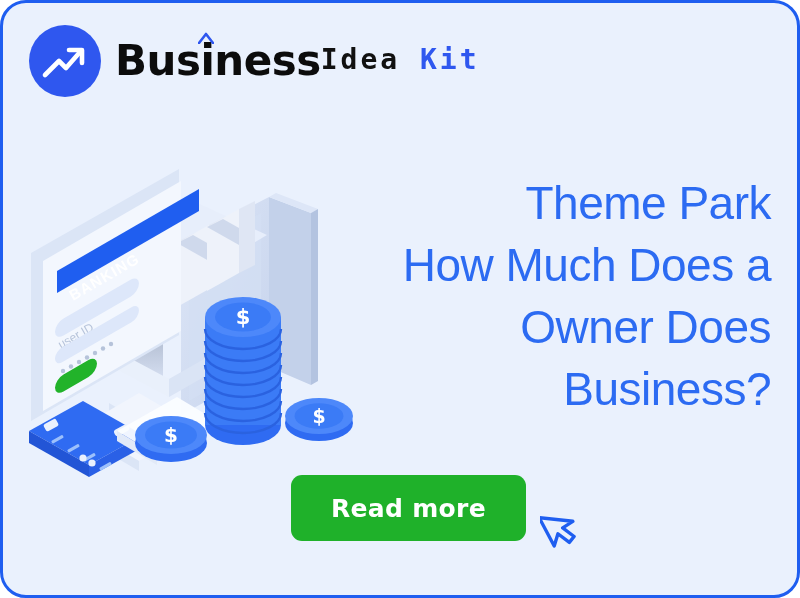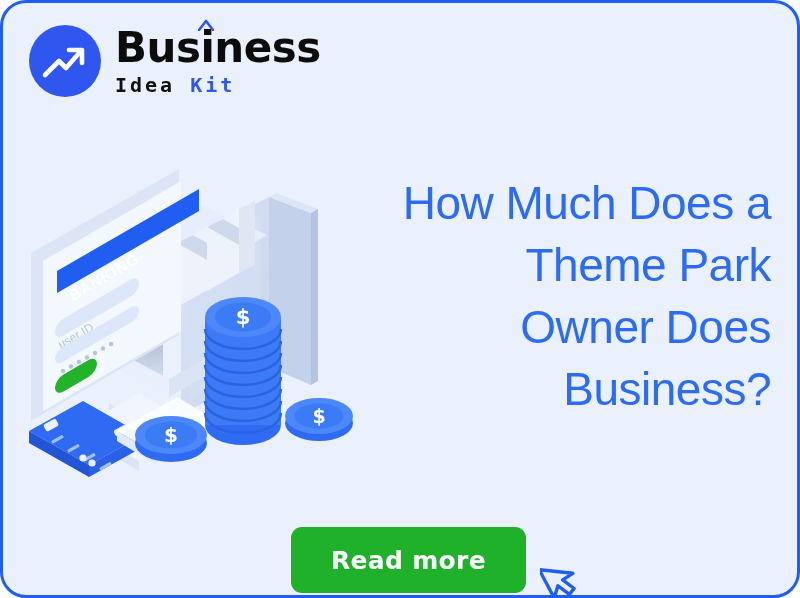--- a/index.html
+++ b/index.html
@@ -38,21 +38,20 @@
     background: #2f57ef;
     display: flex;
     align-items: center;
     justify-content: center;
     flex: none;
   }
   .logo-mark svg { display: block; }
 
   .wordmark {
     display: flex;
-    flex-direction: column;
     justify-content: center;
     line-height: 1;
   }
   .wm-top {
     position: relative;
     font-family: "DejaVu Sans", sans-serif;
     font-weight: 700;
     font-size: 42px;
     letter-spacing: -0.5px;
     color: #0c0c0c;
@@ -62,21 +61,21 @@
     position: absolute;
     left: 83px;
     top: -8px;
     width: 16px;
     height: 12px;
   }
   .wm-bottom {
     margin-top: 6px;
     font-family: "DejaVu Sans Mono", monospace;
     font-weight: 700;
-    font-size: 20px;
+    font-size: 28px;
     letter-spacing: 3px;
     white-space: nowrap;
   }
   .wm-idea { color: #111111; }
   .wm-kit  { color: #2f57ef; }
 
   
   .headline {
     position: absolute;
     right: 26px;
@@ -89,21 +88,21 @@
     font-size: 46px;
     line-height: 62px;
     letter-spacing: -0.5px;
   }
   .headline .hl-line { display: block; }
 
   
   .cta-row {
     position: absolute;
     left: 288px;
-    top: 524px;
+    top: 472px;
     display: flex;
     align-items: flex-end;
     gap: 14px;
   }
   .cta-button {
     background: #1fb12a;
     color: #ffffff;
     border: none;
     border-radius: 11px;
     padding: 0 40px;
@@ -287,22 +286,22 @@
       <g>
         <ellipse cx="298" cy="288" rx="34" ry="18" fill="#2f6bf2"></ellipse>
         <ellipse cx="298" cy="281" rx="34" ry="18" fill="#4d88fa"></ellipse>
         <ellipse cx="298" cy="281" rx="24.5" ry="12.8" fill="#3b7bf6"></ellipse>
         <text x="298" y="288" fill="#ffffff" text-anchor="middle" font-family="DejaVu Sans, sans-serif" font-size="19" font-weight="700">$</text>
       </g>
     </svg>
   </div>
 
   <h1 class="headline">
+    <span class="hl-line">Theme Park</span>
     <span class="hl-line">How Much Does a</span>
-    <span class="hl-line">Theme Park</span>
     <span class="hl-line">Owner Does</span>
     <span class="hl-line">Business?</span>
   </h1>
 
   <div class="cta-row">
     <button class="cta-button">Read more</button>
     <span class="cursor-arrow">
       <svg width="44" height="48" viewBox="0 0 44 48" aria-hidden="true">
         <path d="M6 6 L6 38 L15 29 L21 42 L28 39 L22 26 L34 25 Z" fill="none" stroke="#1f5ef0" stroke-width="3.4" stroke-linejoin="round" stroke-linecap="round" transform="rotate(-28 20 24)"></path>
       </svg>

